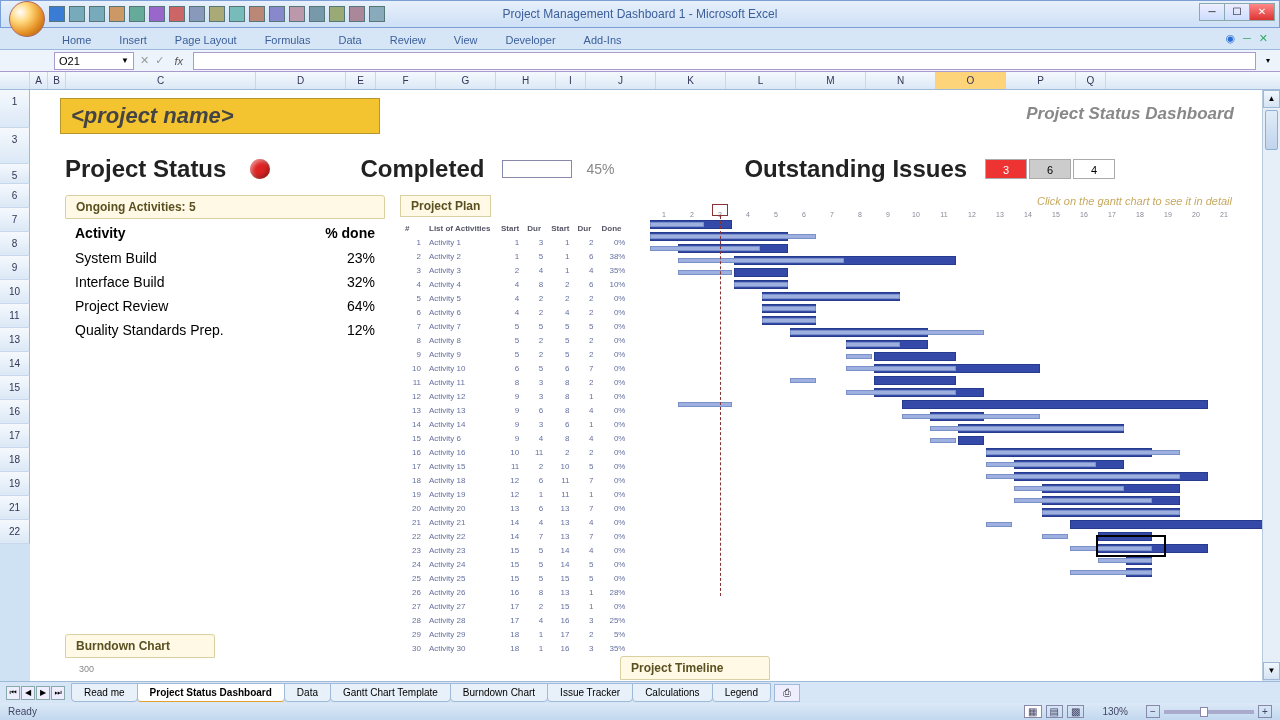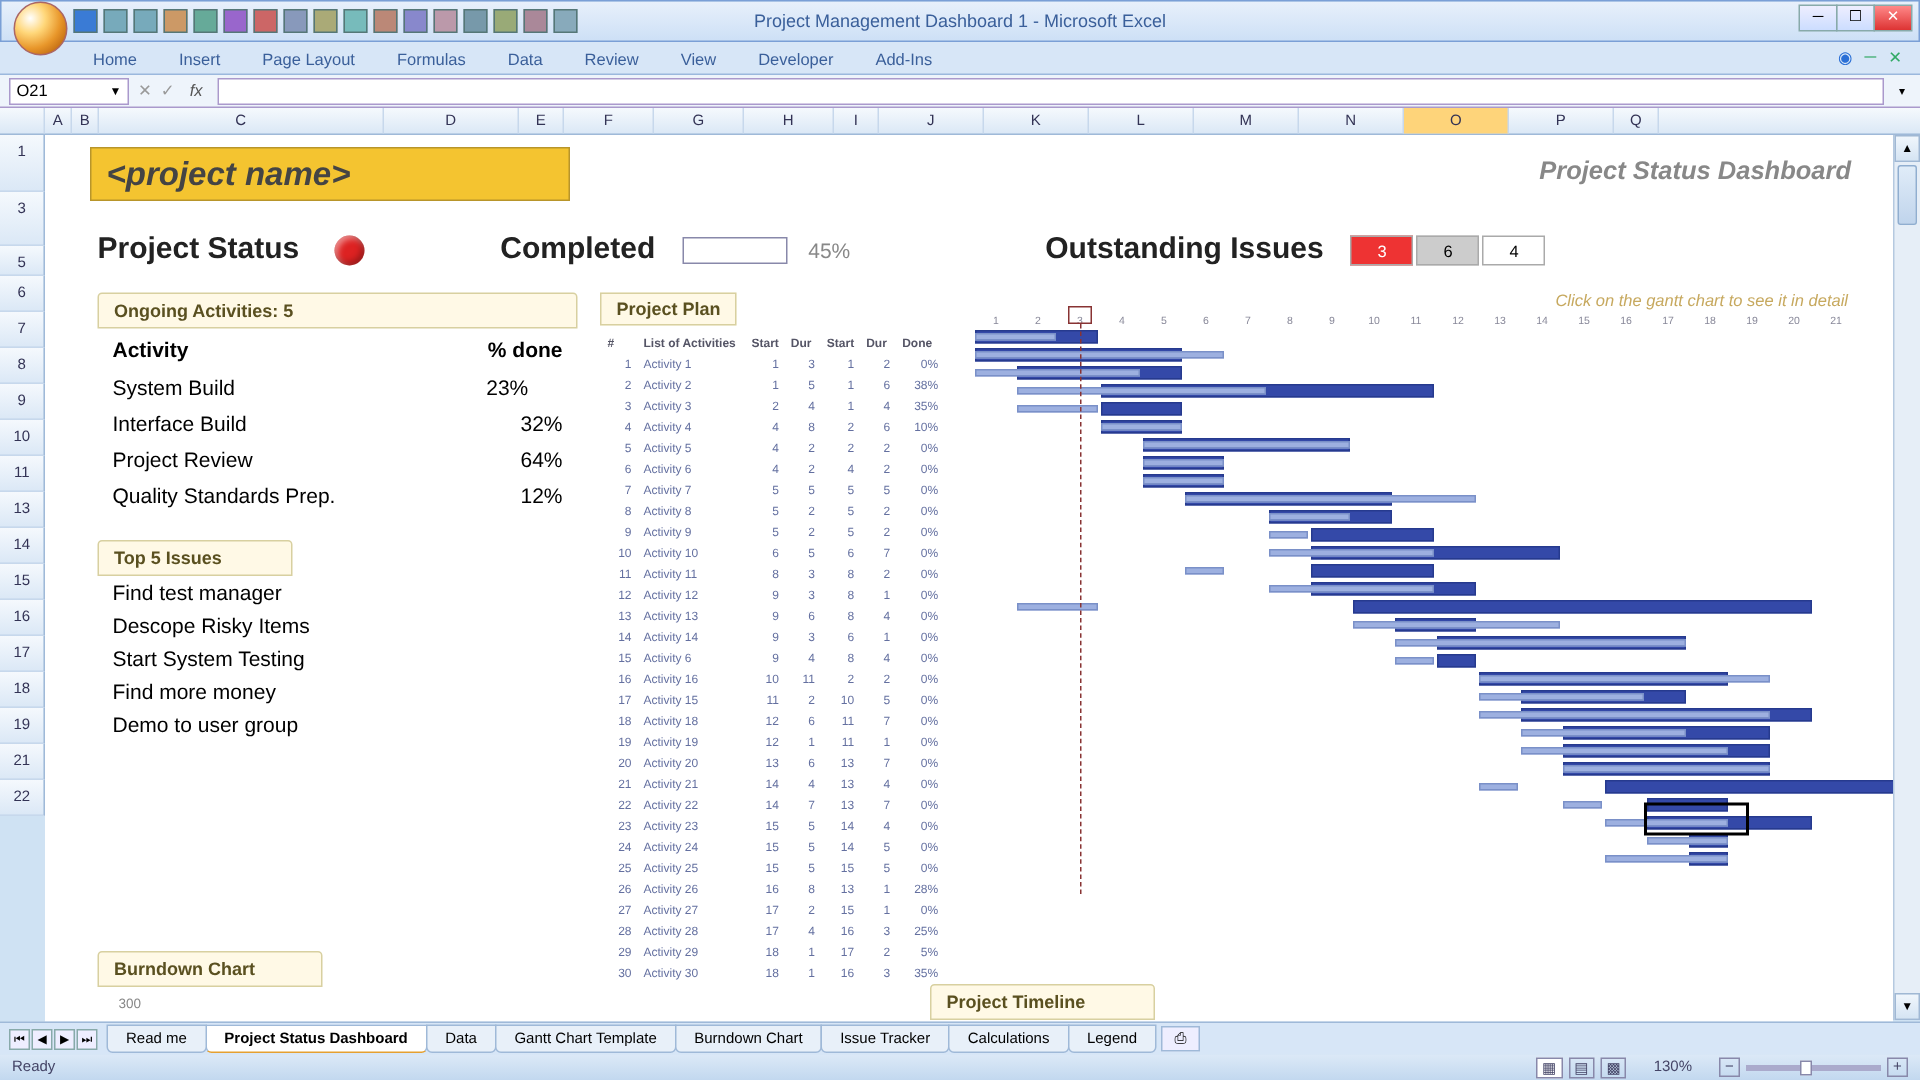--- a/index.html
+++ b/index.html
@@ -15,21 +15,21 @@
 .winbtns span { width:26px; height:18px; border:1px solid #8aa; background:linear-gradient(#eef,#cdf); text-align:center; line-height:15px; font-size:10px; margin-left:-1px; }
 .winbtns .close { background:linear-gradient(#f88,#d33); color:#fff; }
 
 
 .ribbon-tabs { height:22px; background:#d7e6f7; display:flex; align-items:flex-end; padding-left:48px; border-bottom:1px solid #9bb8dd; }
 .ribbon-tabs span { padding:3px 14px; font-size:11px; color:#3a5f9a; cursor:default; }
 .ribbon-help { position:absolute; right:12px; top:32px; display:flex; gap:8px; color:#3a6; font-size:11px; }
 
 
 .fbar { height:22px; background:#eef4fb; display:flex; align-items:center; border-bottom:1px solid #a9c; padding:0 6px; gap:6px;}
-.namebox { width:80px; height:18px; background:#fff; border:1px solid #a9c; font-size:11px; padding:0 4px; display:flex; align-items:center; }
+.namebox { width:80px; height:18px; background:#fff; border:1px solid #a9c; font-size:11px; padding:0 4px; display:flex; align-items:center;margin-left:48px; }
 .fbar .fx { font-style:italic; color:#555; padding:0 4px; }
 .fbar .input { flex:1; height:18px; background:#fff; border:1px solid #a9c; }
 
 
 .colhdr { height:18px; background:linear-gradient(#f5f9fd,#dbe8f6); display:flex; border-bottom:1px solid #9fb9d8; }
 .colhdr div { border-right:1px solid #c7d8ec; text-align:center; font-size:10px; color:#335; line-height:17px; }
 .colhdr .sel { background:#fed47a; }
 
 
 .rowhdrs { position:absolute; left:0; top:90px; width:30px; }
@@ -37,21 +37,21 @@
 
 
 .sheet { position:absolute; left:30px; top:90px; right:18px; bottom:28px; background:#fff; overflow:hidden; }
 
 
 .proj-title { position:absolute; left:30px; top:8px; width:320px; height:36px; background:#f4c430; border:1px solid #b8952a; display:flex; align-items:center; padding-left:10px; font-size:22px; font-weight:bold; font-style:italic; color:#444; }
 .dash-title { position:absolute; right:28px; top:14px; font-size:17px; font-style:italic; font-weight:bold; color:#888; }
 
 
 .status-row { position:absolute; left:35px; top:65px; right:20px; display:flex; align-items:center; }
-.status-row .lbl { font-size:20px; font-weight:bold; color:#222; }
+.status-row .lbl { font-size:24px; font-weight:bold; color:#222; }
 .status-dot { width:20px; height:20px; border-radius:50%; background:#d22; margin-left:24px; box-shadow:inset -2px -2px 4px rgba(0,0,0,.3), inset 2px 2px 4px rgba(255,255,255,.5); }
 .comp-bar { width:70px; height:18px; border:1px solid #88a; background:#fff; position:relative; margin-left:18px; }
 .comp-bar .fill { height:100%; background:#5b85c6; }
 .comp-pct { margin-left:14px; color:#888; font-size:14px; }
 .issues-badges { display:flex; gap:2px; margin-left:18px; }
 .issues-badges span { width:42px; height:20px; text-align:center; line-height:20px; border:1px solid #aaa; font-size:11px; }
 .b-red { background:#e33; color:#fff; }
 .b-grey { background:#ccc; }
 .b-white { background:#fff; }
 
@@ -228,48 +228,38 @@
     <table class="activities-table" style="width:100%">
       <tbody>
           <tr>
             <th>Activity</th>
             <th style="text-align:right">% done</th>
           </tr>
       </tbody>
         <tbody id="ongoing-body">
           <tr>
             <td>System Build</td>
-            <td style="text-align:center">23%</td>
+            <td style="text-align:right">23%</td>
           </tr>
           <tr>
             <td>Interface Build</td>
             <td style="text-align:right">32%</td>
           </tr>
           <tr>
             <td>Project Review</td>
             <td style="text-align:right">64%</td>
           </tr>
           <tr>
             <td>Quality Standards Prep.</td>
             <td style="text-align:right">12%</td>
           </tr>
         </tbody>
     </table>
   </div>
 
-  <div class="panel" style="top:270px">
-    <div class="panel-hdr" style="width:130px">Top 5 Issues</div>
-    <div class="issues-list" id="issues-list">
-        <div>Find test manager</div>
-        <div>Descope Risky Items</div>
-        <div>Start System Testing</div>
-        <div>Find more money</div>
-        <div>Demo to user group</div>
-      </div>
-  </div>
 
   <div class="gantt-panel">
     <div class="gantt-hdr">Project Plan</div>
     <div class="gantt-hint">Click on the gantt chart to see it in detail</div>
     <table class="gantt-tbl">
       <thead>
           <tr id="gantt-cols">
             <th>#</th>
             <th>List of Activities</th>
             <th>Start</th>

